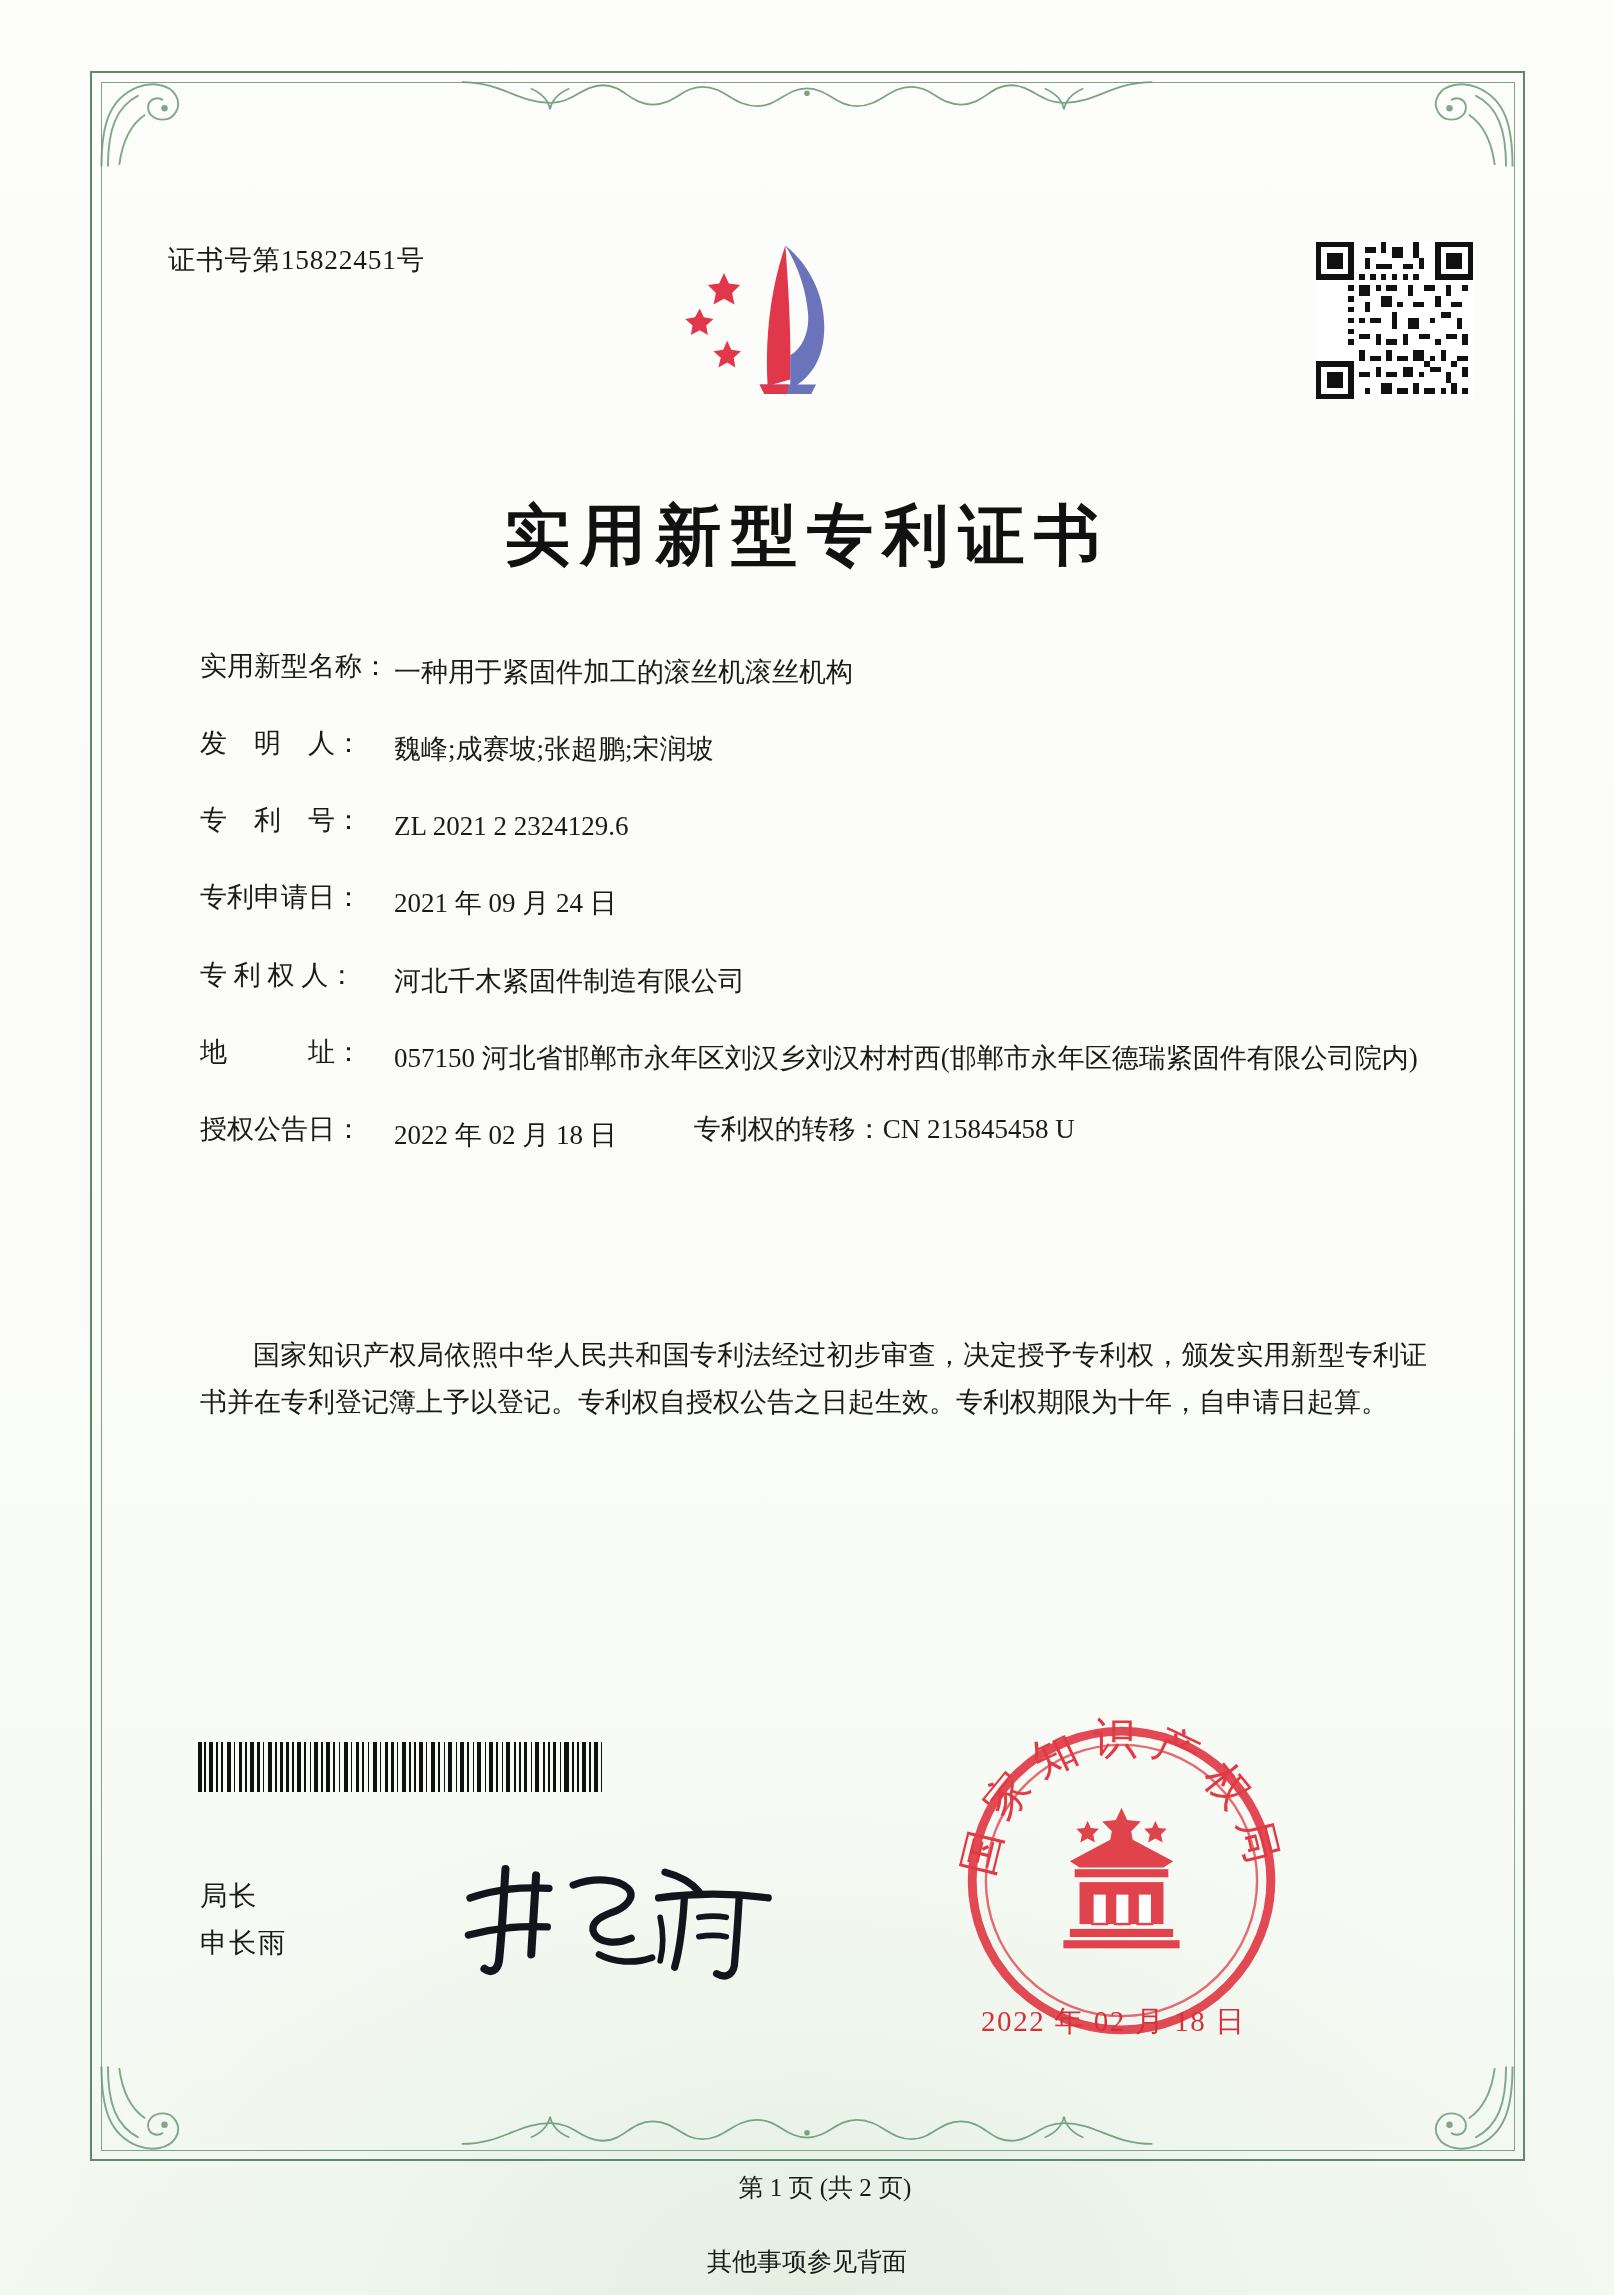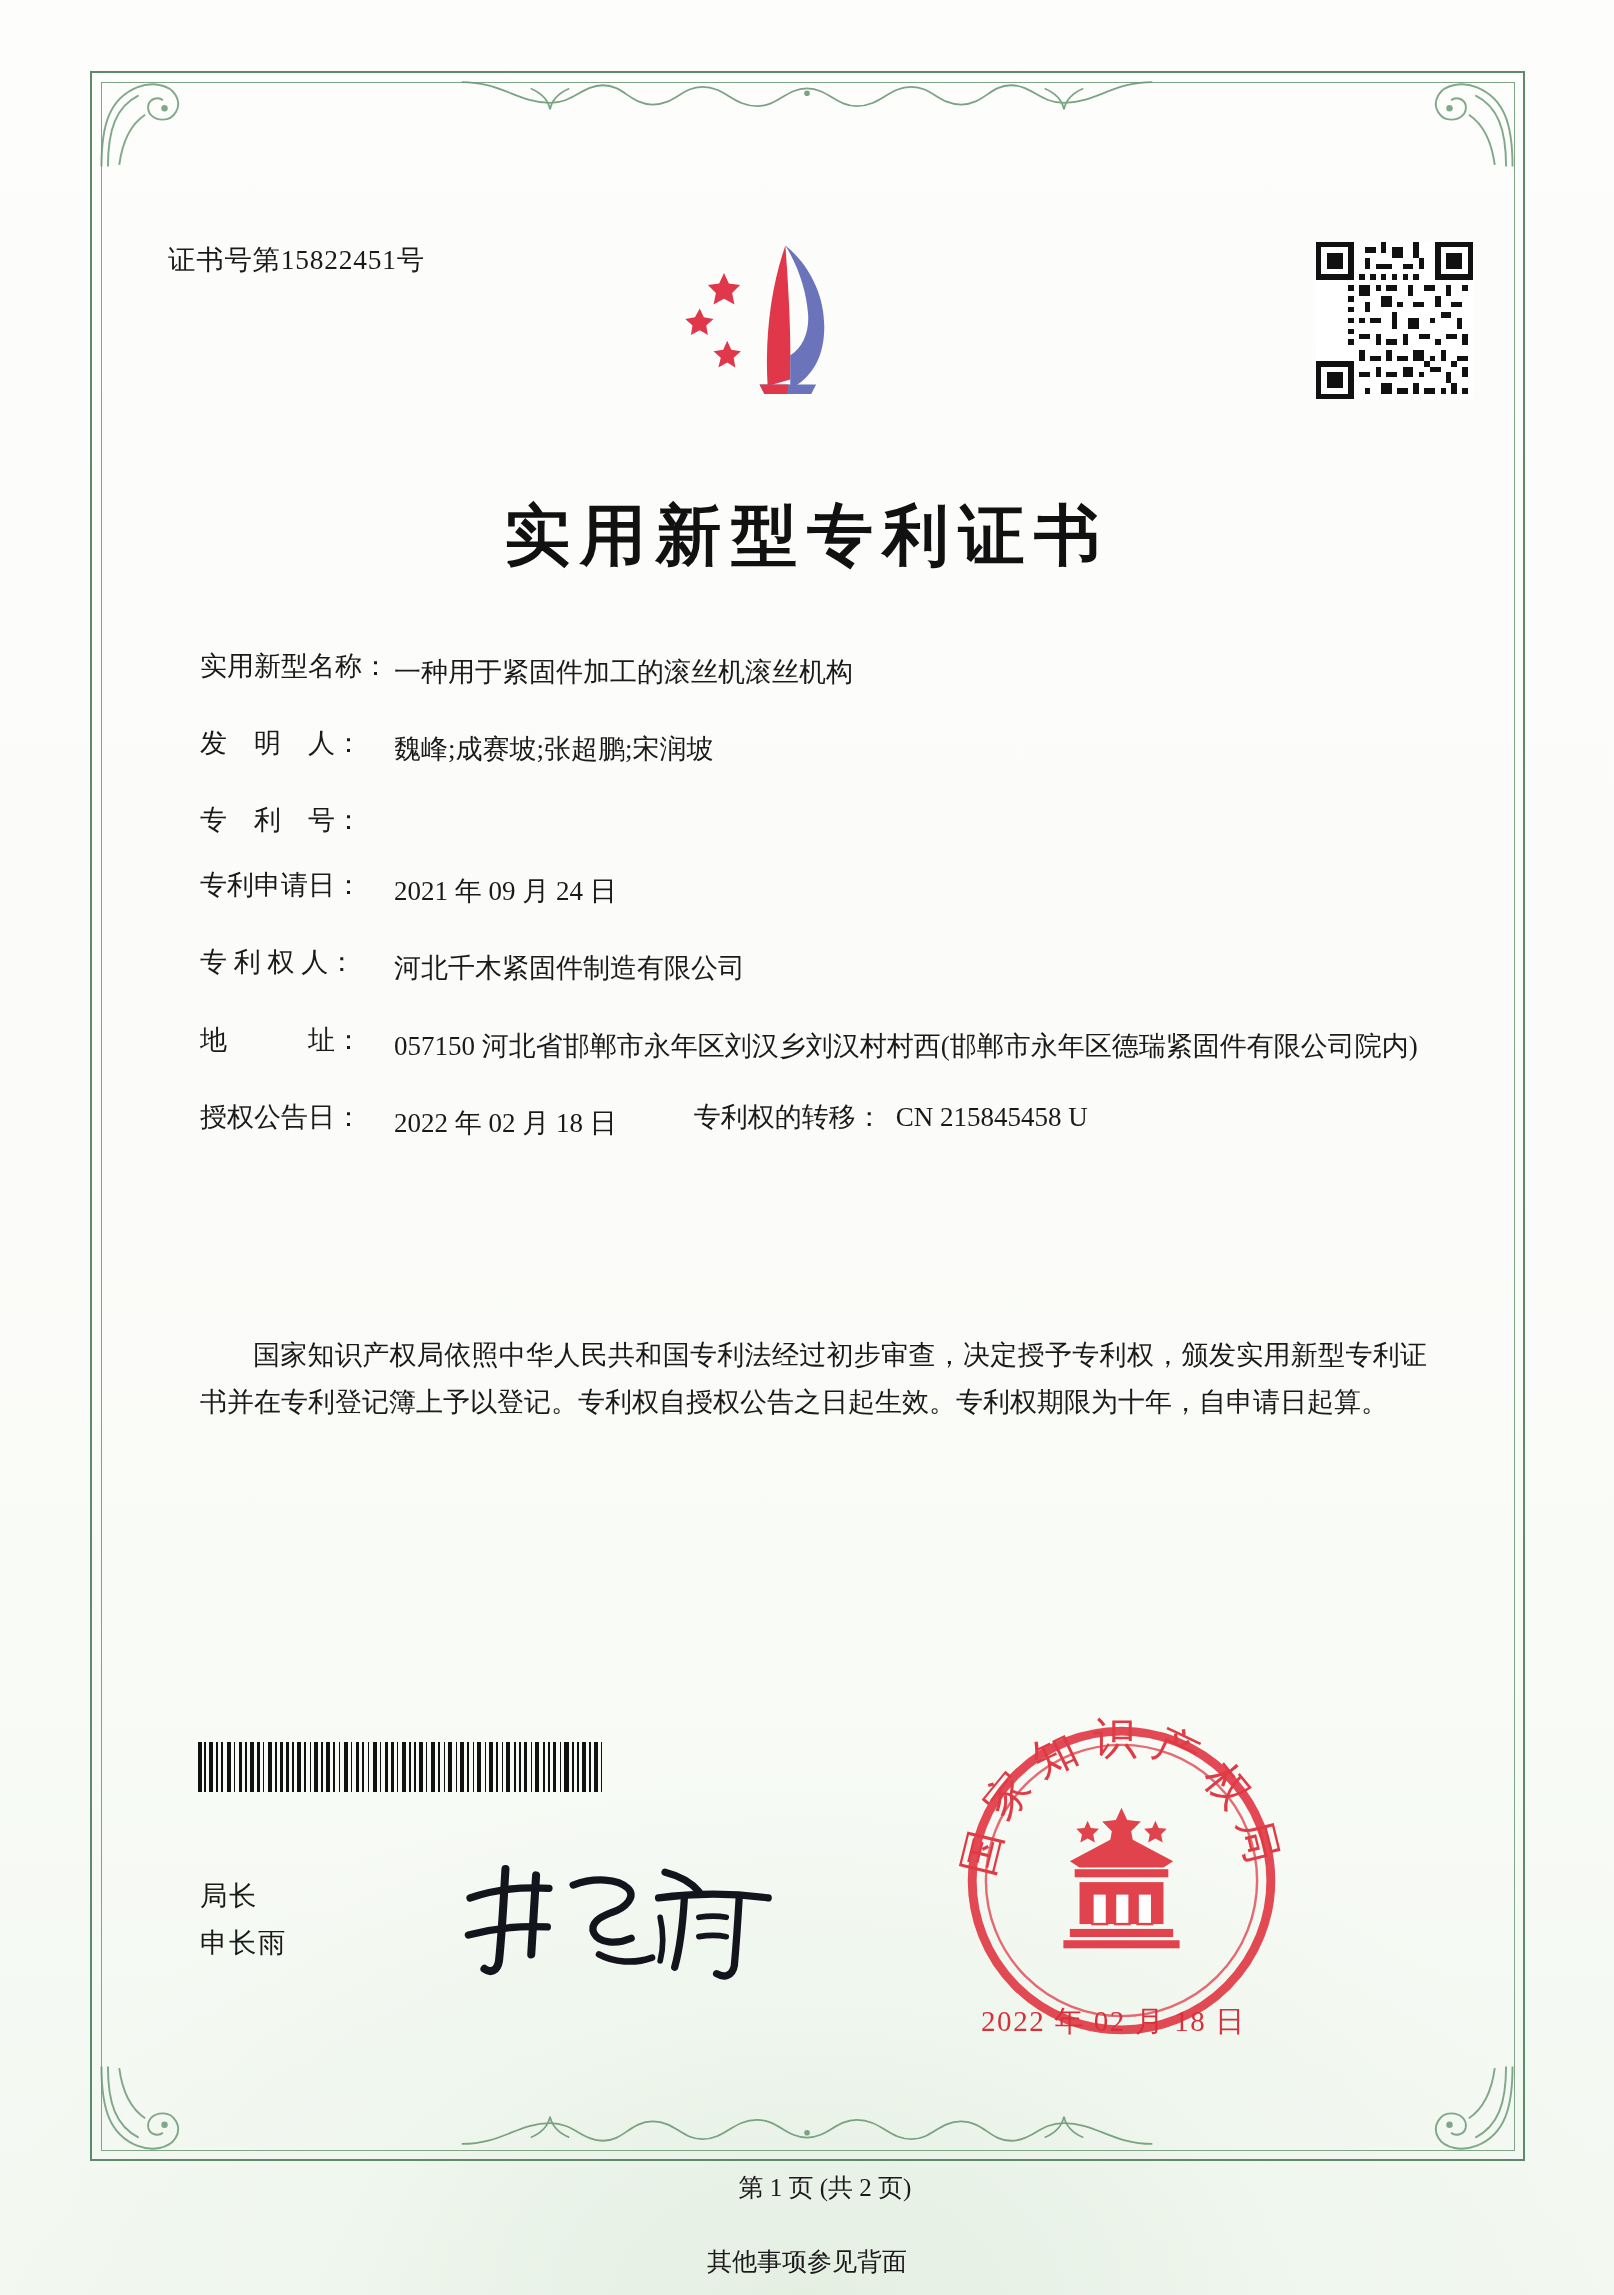--- a/index.html
+++ b/index.html
@@ -139,21 +139,21 @@
   }
   .field-value {
     flex: 1;
     line-height: 1.45;
   }
   .field-row.inline-2 .field-value { flex: none; }
   .second-label {
     margin-left: 77px;
     white-space: pre;
   }
-  .second-value { margin-left: 13px; }
+  .second-value { margin-left: 0; }
 
   
   .paragraphs {
     position: absolute;
     left: 200px;
     top: 1332px;
     width: 1227px;
     font-size: 27px;
     line-height: 1.75;
     text-align: justify;
@@ -412,20 +412,21 @@
       <div class="field-value">一种用于紧固件加工的滚丝机滚丝机构</div>
     </div>
 
     <div class="field-row">
       <div class="field-label">发　明　人：</div>
       <div class="field-value">魏峰;成赛坡;张超鹏;宋润坡</div>
     </div>
 
     <div class="field-row">
       <div class="field-label">专　利　号：</div>
+      <div class="field-value">ZL 2021 2 2324129.6</div>
     </div>
 
     <div class="field-row">
       <div class="field-label">专利申请日：</div>
       <div class="field-value">2021 年 09 月 24 日</div>
     </div>
 
     <div class="field-row">
       <div class="field-label">专 利 权 人：</div>
       <div class="field-value">河北千木紧固件制造有限公司</div>

